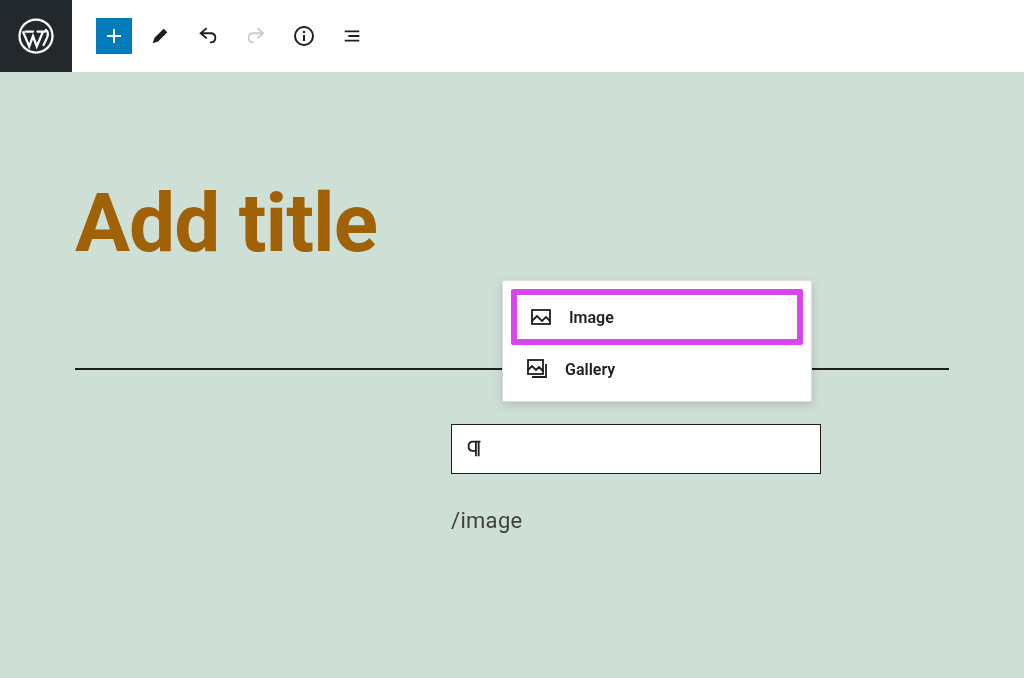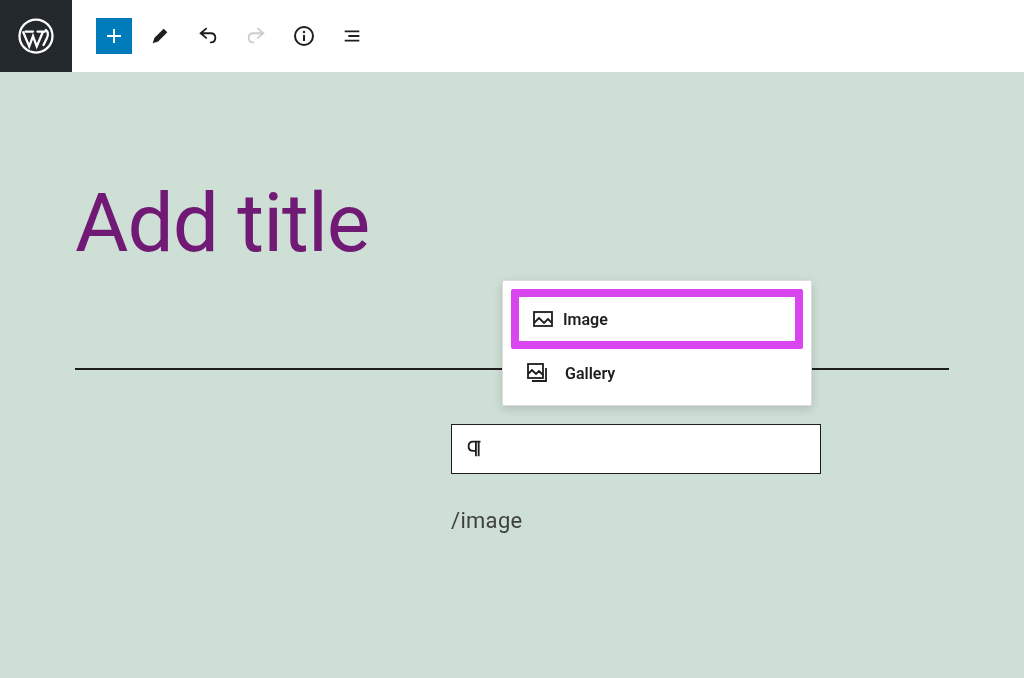--- a/index.html
+++ b/index.html
@@ -61,22 +61,22 @@
       position: absolute;
       top: 72px;
       left: 0;
       right: 0;
       bottom: 0;
       background: #cedfd6;
       padding: 110px 75px 0 75px;
     }
     .title-input {
       font-size: 82px;
-      font-weight: 400;
-      color: #701a75;
+      font-weight: 700;
+      color: #a16207;
       letter-spacing: -1px;
       line-height: 1;
       font-family: inherit;
     }
     .divider {
       border: none;
       border-top: 2px solid #1e1e1e;
       margin-top: 104px;
     }
     .paragraph-toolbar {
@@ -117,22 +117,21 @@
       gap: 16px;
       padding: 10px 12px;
       cursor: pointer;
       font-size: 16px;
       font-weight: 600;
       color: #1e1e1e;
       border: 2px solid transparent;
       border-radius: 2px;
     }
     .inserter-item.selected {
-      border: 8px solid #d946ef;
-      gap: 8px;
+      border: 6px solid #d946ef;
     }
     .inserter-icon {
       width: 24px;
       height: 24px;
       display: flex;
       align-items: center;
       justify-content: center;
       flex-shrink: 0;
     }
   </style>

